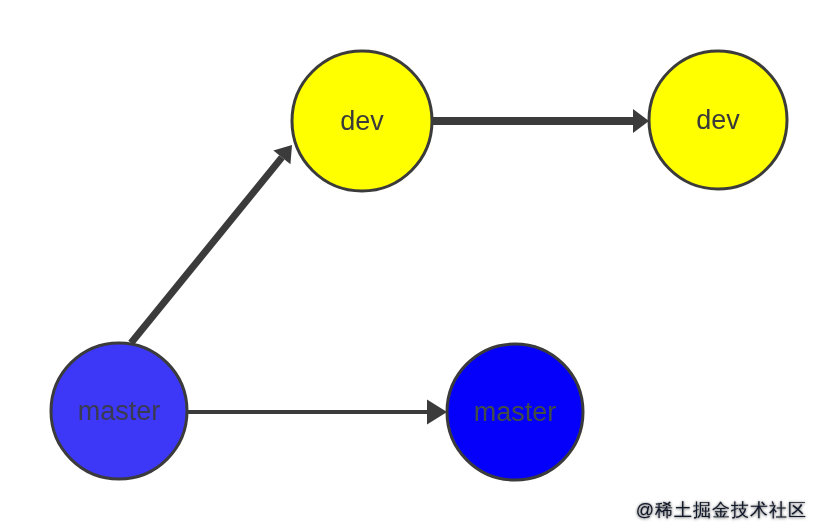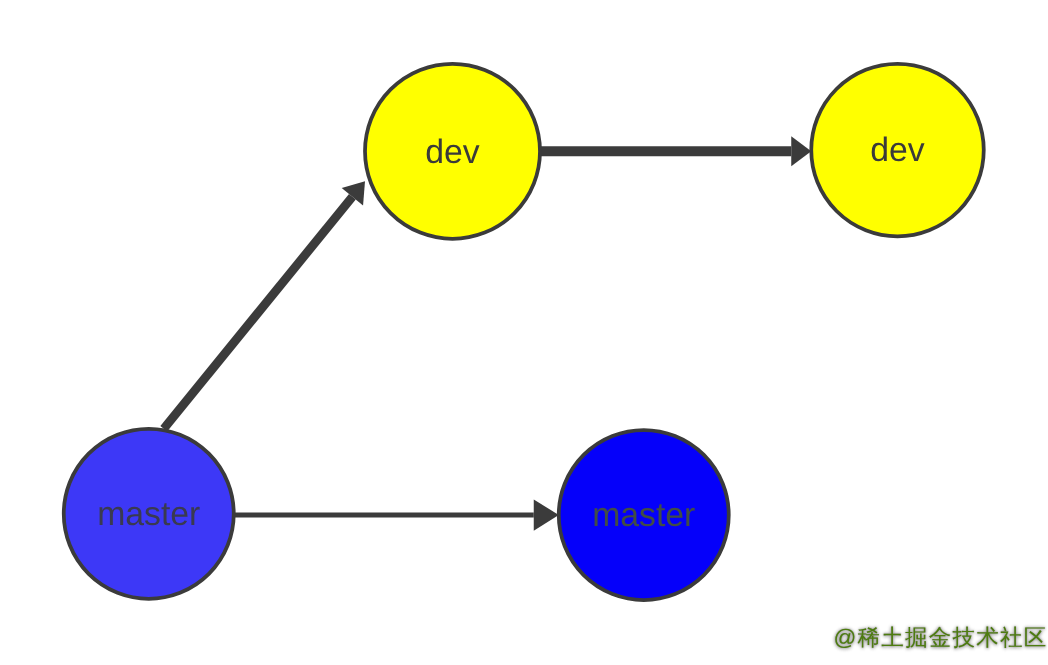--- a/index.html
+++ b/index.html
@@ -21,25 +21,25 @@
     top: 0;
     width: 838px;
     height: 532px;
     display: block;
   }
   svg.diagram text {
     font-family: "Liberation Sans", sans-serif;
   }
   .watermark {
     position: absolute;
-    right: 0;
+    right: 31px;
     bottom: 10px;
     font-size: 18px;
     letter-spacing: 1px;
-    color: #4d7c0f;
+    color: #0f172a;
     text-shadow: 0 0 1px #8a8a8a, 0 0 3px #9a9a9a, 0 1px 3px #9a9a9a;
     user-select: none;
   }
 </style>
 </head>
 <body>
 
 <div class="stage">
   <svg class="diagram" viewBox="0 0 838 532" xmlns="http://www.w3.org/2000/svg">
       <line x1="432" y1="121" x2="633" y2="121" stroke="#3b3b3b" stroke-width="8"></line>

